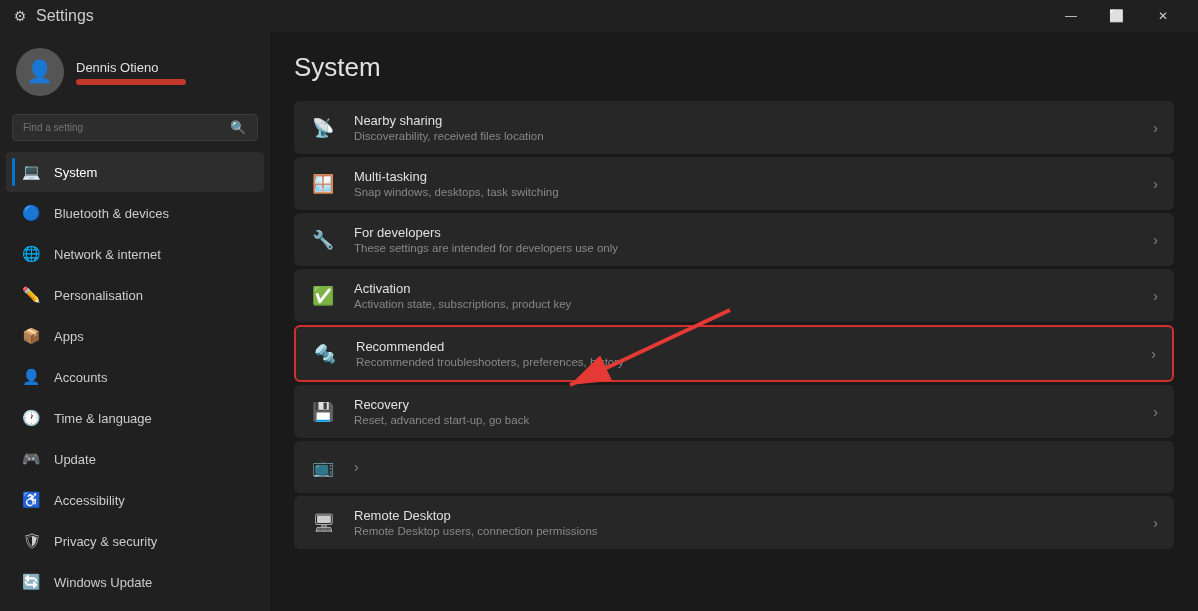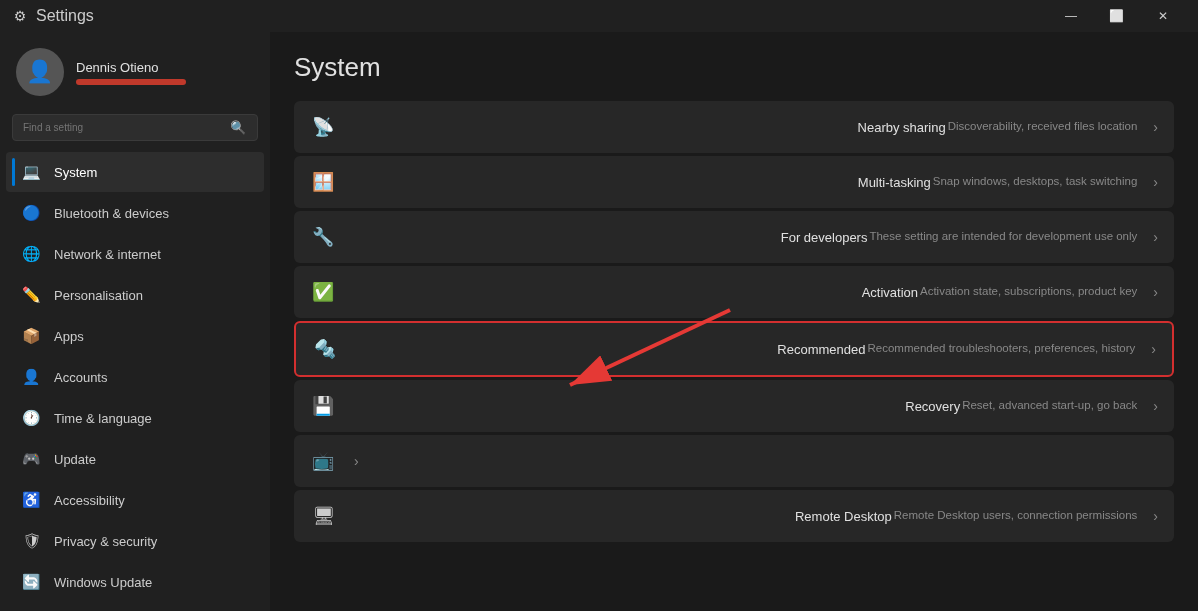--- a/index.html
+++ b/index.html
@@ -215,21 +215,21 @@
       display: flex;
       align-items: center;
       justify-content: center;
       font-size: 18px;
       color: #ccc;
       flex-shrink: 0;
     }
     .settings-item-text {
       flex: 1;
       display: flex;
-      flex-direction: row;
+      flex-direction: column;
       gap: 2px;
       justify-content: flex-end;
     }
     .settings-item-title {
       font-size: 13px;
       color: #e0e0e0;
     }
     .settings-item-desc {
       font-size: 11.5px;
       color: #888;
@@ -350,21 +350,21 @@
             <span class="settings-item-title">Multi-tasking</span>
             <span class="settings-item-desc">Snap windows, desktops, task switching</span>
           </div>
           <span class="settings-item-chevron">›</span>
         </div>
 
         <div class="settings-item">
           <span class="settings-item-icon">🔧</span>
           <div class="settings-item-text">
             <span class="settings-item-title">For developers</span>
-            <span class="settings-item-desc">These setting are intended for development use only</span>
+            <span class="settings-item-desc">These settings are intended for developers use only</span>
           </div>
           <span class="settings-item-chevron">›</span>
         </div>
 
         <div class="settings-item">
           <span class="settings-item-icon">✅</span>
           <div class="settings-item-text">
             <span class="settings-item-title">Activation</span>
             <span class="settings-item-desc">Activation state, subscriptions, product key</span>
           </div>

